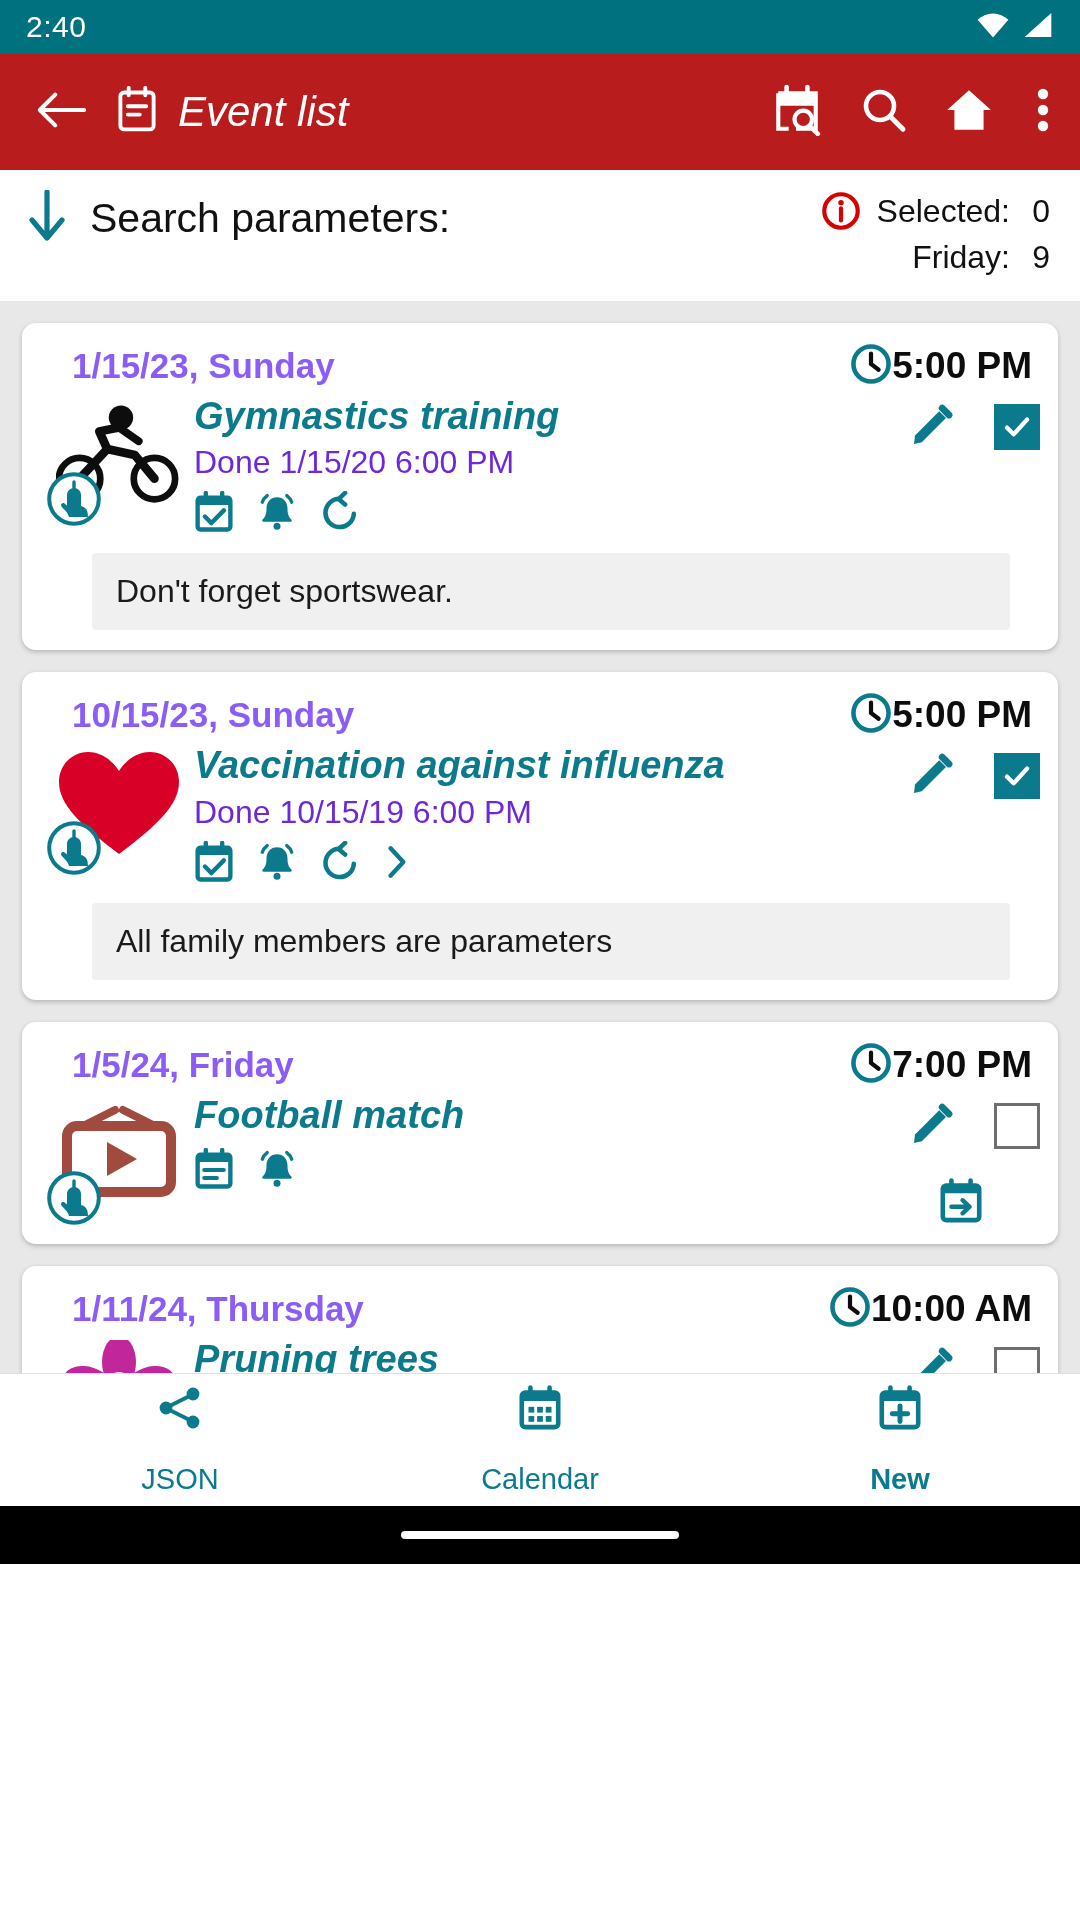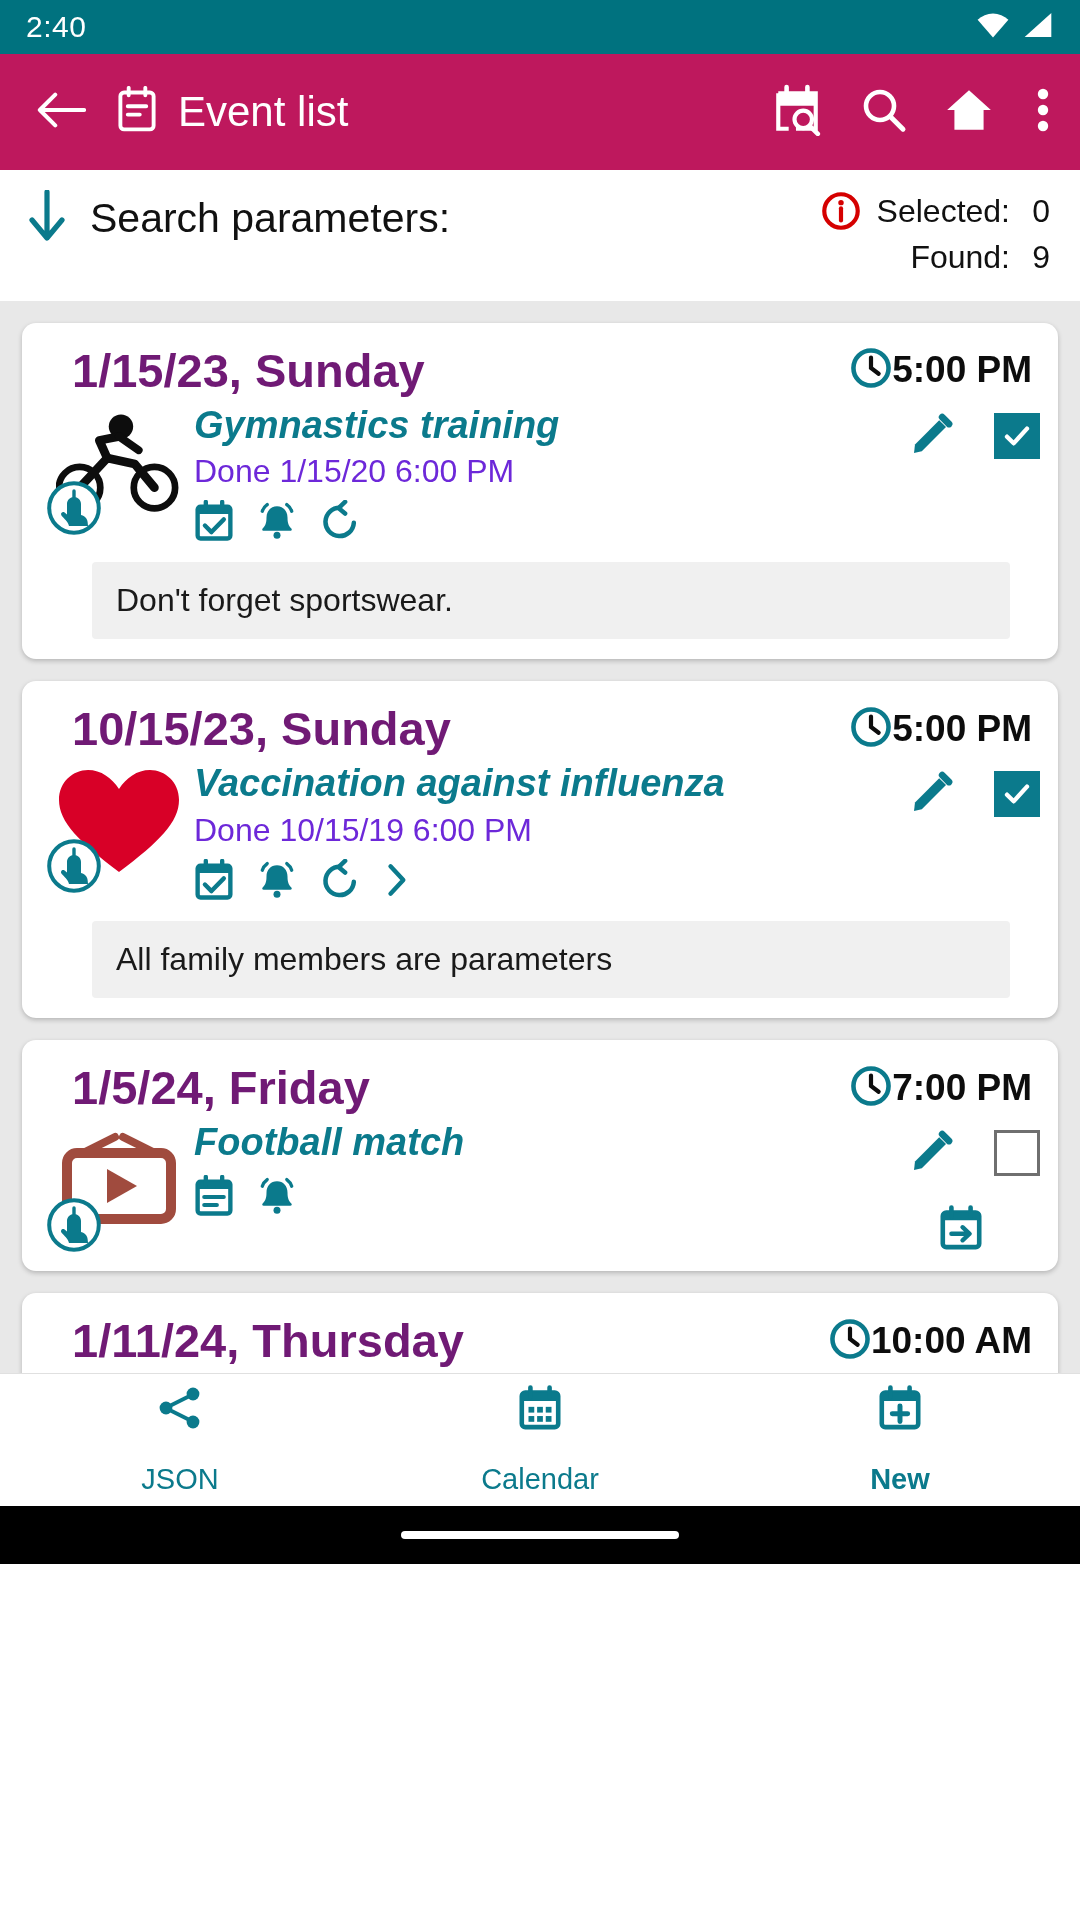--- a/index.html
+++ b/index.html
@@ -41,26 +41,27 @@
   .status-spacer { flex: 1; }
   .status-icons {
     display: flex;
     align-items: center;
     gap: 12px;
   }
 
   
   .appbar {
     height: 116px;
-    background: #be185d;
+    background: #b91c1c;
     display: flex;
     align-items: center;
     padding: 0 6px 0 32px;
     box-sizing: border-box;
     flex: 0 0 auto;
+    font-style: italic;
   }
   .appbar-back {
     width: 58px;
     height: 58px;
     display: flex;
     align-items: center;
     justify-content: center;
     flex: 0 0 auto;
   }
   .appbar-titlebox {
@@ -143,23 +144,23 @@
     padding: 14px 18px 16px 18px;
     box-sizing: border-box;
     position: relative;
   }
   .card-head {
     display: flex;
     align-items: center;
     padding: 6px 8px 4px 32px;
   }
   .card-date {
-    font-size: 47px;
+    font-size: 35px;
     font-weight: bold;
-    color: #701a75;
+    color: #8b5cf6;
     white-space: nowrap;
     text-align: center;
   }
   .card-timebox {
     margin-left: auto;
     display: flex;
     align-items: center;
     gap: 0;
   }
   .card-time {
@@ -403,21 +404,21 @@
           <svg width="40" height="40" viewBox="0 0 22 22">
             <circle cx="11" cy="11" r="9.2" stroke="#d50000" stroke-width="2.3" fill="none"></circle>
             <circle cx="11" cy="6.4" r="1.5" fill="#d50000"></circle>
             <path d="M11 9.5 L11 16.2" stroke="#d50000" stroke-width="2.3" stroke-linecap="round"></path>
           </svg>
         </span>
         <span>Selected:</span>
         <span class="sp-num">0</span>
       </div>
       <div class="sp-row">
-        <span>Found:</span>
+        <span>Friday:</span>
         <span class="sp-num">9</span>
       </div>
     </div>
   </div>
 
   <div class="list">
 
     <div class="card">
       <div class="card-head">
         <span class="card-date">1/15/23, Sunday</span>

